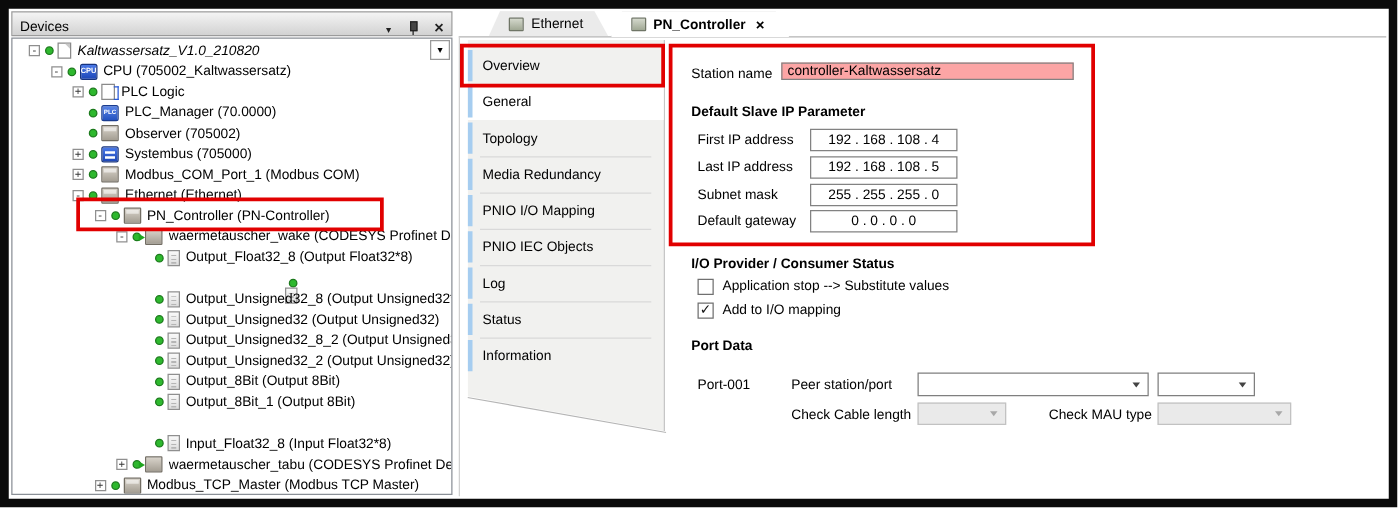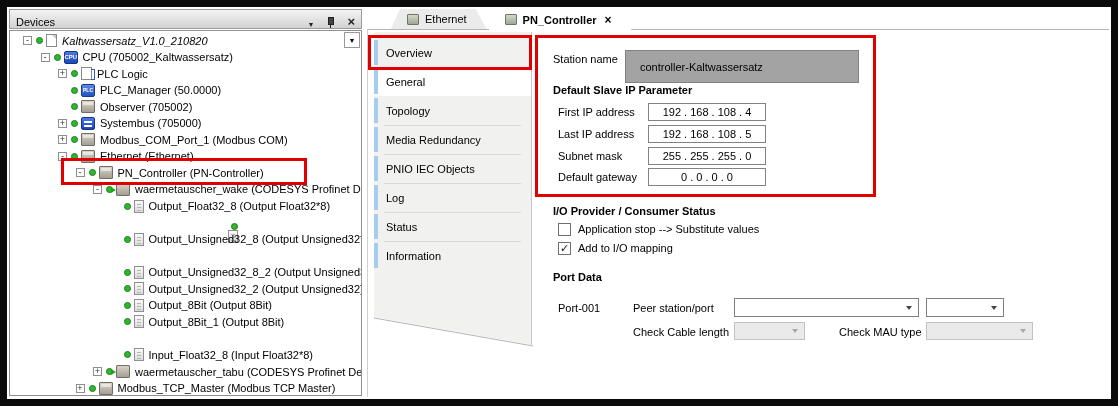--- a/index.html
+++ b/index.html
@@ -66,22 +66,22 @@
     clip-path:polygon(0 0,100% 0,100% 100%,0 calc(100% - 28px));}
   .cattab{position:relative;height:29px;display:flex;align-items:center;padding-left:12px;box-sizing:border-box;}
   .cattab + .cattab::before{content:"";position:absolute;left:10px;right:10px;top:0;height:1px;background:#d9d9d9;}
   .cstrip{position:absolute;left:0;top:2px;bottom:2px;width:4px;background:var(--strip);}
   .cattab.sel{background:#fff;}
   .cattab.sel + .cattab::before{display:none;}
   .cat-diag{position:absolute;left:6px;top:287px;width:159px;height:30px;pointer-events:none;}
   
   .flabel{position:absolute;white-space:nowrap;}
   .ftitle{position:absolute;white-space:nowrap;font-weight:bold;}
-  .tbox{position:absolute;box-sizing:border-box;height:33px;border:1px solid #828282;background:#a3a3a3;
-    font-family:"Liberation Sans",sans-serif;font-size:11px;padding:0 14px;color:#000;}
+  .tbox{position:absolute;box-sizing:border-box;height:14px;border:1px solid #828282;background:#fca5a5;
+    font-family:"Liberation Sans",sans-serif;font-size:11px;padding:0 4px;color:#000;}
   .iprow{position:absolute;left:190px;height:18px;display:flex;align-items:center;justify-content:flex-end;}
   .iplabel{width:90px;flex:none;}
   .ipbox{width:118px;height:18px;box-sizing:border-box;border:1px solid #828282;background:#fff;
     font-family:"Liberation Sans",sans-serif;font-size:11px;text-align:center;padding:0;color:#000;}
   .cbrow{position:absolute;left:190px;height:14px;display:flex;align-items:center;gap:7px;}
   .cbbox{width:13px;height:13px;box-sizing:border-box;border:1px solid #707070;background:#fff;flex:none;
     font-size:11px;line-height:11px;text-align:center;color:#111;}
   .combo{position:absolute;box-sizing:border-box;border:1px solid #7f7f7f;background:#fff;
     display:flex;align-items:center;justify-content:flex-end;padding-right:6px;}
   .combo .arr{width:0;height:0;border-left:3px solid transparent;border-right:3px solid transparent;border-top:4px solid #444;}
@@ -123,21 +123,21 @@
         <div class="trow" style="top: 34.1px; padding-left: 48px;">
     <span class="texp">+</span>
     <span class="tdot"></span>
     <span class="ticon icon-plc-logic"></span>
     <span class="tlabel">PLC Logic</span>
   </div>
         <div class="trow" style="top: 50.65px; padding-left: 48px;">
     <span class="texp" style="visibility: hidden;"></span>
     <span class="tdot"></span>
     <span class="ticon icon-plc-manager"></span>
-    <span class="tlabel">PLC_Manager (50.0000)</span>
+    <span class="tlabel">PLC_Manager (70.0000)</span>
   </div>
         <div class="trow" style="top: 67.2px; padding-left: 48px;">
     <span class="texp" style="visibility: hidden;"></span>
     <span class="tdot"></span>
     <span class="ticon icon-device"></span>
     <span class="tlabel">Observer (705002)</span>
   </div>
         <div class="trow" style="top: 83.75px; padding-left: 48px;">
     <span class="texp">+</span>
     <span class="tdot"></span>
@@ -178,20 +178,26 @@
     <span class="texp" style="visibility: hidden;"></span>
     <span class="tdot"></span>
     <span class="ticon icon-module"></span>
     <span class="tlabel">Output_Float32 (Output Float32)</span>
   </div>
         <div class="trow" style="top: 199.6px; padding-left: 100.5px;">
     <span class="texp" style="visibility: hidden;"></span>
     <span class="tdot"></span>
     <span class="ticon icon-module"></span>
     <span class="tlabel">Output_Unsigned32_8 (Output Unsigned32*8)</span>
+  </div>
+        <div class="trow" style="top: 216.15px; padding-left: 100.5px;">
+    <span class="texp" style="visibility: hidden;"></span>
+    <span class="tdot"></span>
+    <span class="ticon icon-module"></span>
+    <span class="tlabel">Output_Unsigned32 (Output Unsigned32)</span>
   </div>
         <div class="trow" style="top: 232.7px; padding-left: 100.5px;">
     <span class="texp" style="visibility: hidden;"></span>
     <span class="tdot"></span>
     <span class="ticon icon-module"></span>
     <span class="tlabel">Output_Unsigned32_8_2 (Output Unsigned32*8)</span>
   </div>
         <div class="trow" style="top: 249.25px; padding-left: 100.5px;">
     <span class="texp" style="visibility: hidden;"></span>
     <span class="tdot"></span>
@@ -253,20 +259,24 @@
     <span class="cstrip"></span>
     <span class="clabel">General</span>
   </div>
         <div class="cattab">
     <span class="cstrip"></span>
     <span class="clabel">Topology</span>
   </div>
         <div class="cattab">
     <span class="cstrip"></span>
     <span class="clabel">Media Redundancy</span>
+  </div>
+        <div class="cattab">
+    <span class="cstrip"></span>
+    <span class="clabel">PNIO I/O Mapping</span>
   </div>
         <div class="cattab">
     <span class="cstrip"></span>
     <span class="clabel">PNIO IEC Objects</span>
   </div>
         <div class="cattab">
     <span class="cstrip"></span>
     <span class="clabel">Log</span>
   </div>
         <div class="cattab">

